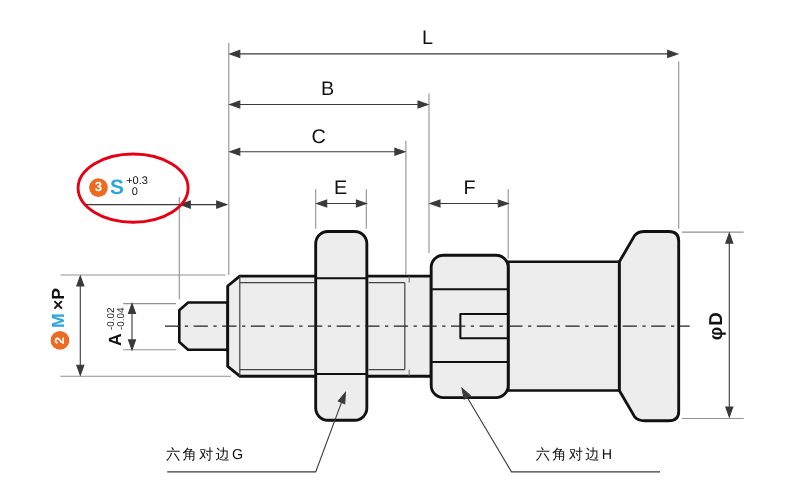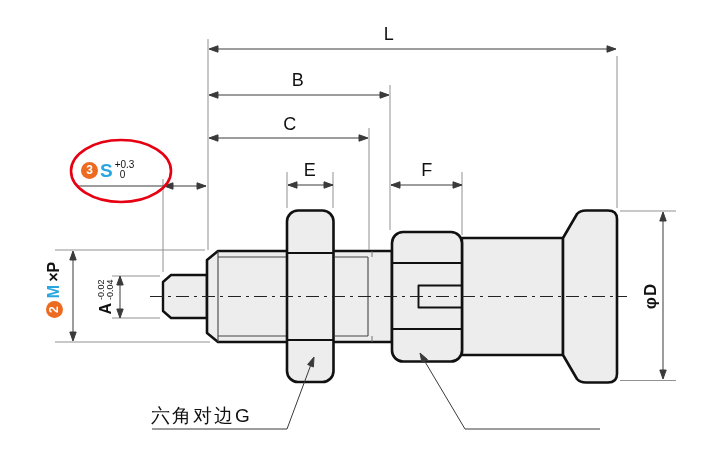--- a/index.html
+++ b/index.html
@@ -3,21 +3,21 @@
 <meta charset="utf-8">
 <style>
   html,body{margin:0;padding:0;background:#ffffff;}
   #stage{
     position:relative;width:725px;height:455px;background:#ffffff;overflow:hidden;
     font-family:"Liberation Sans","DejaVu Sans",sans-serif;color:#111;
   }
   #stage svg{position:absolute;left:0;top:0;}
   .txt{position:absolute;line-height:1;white-space:nowrap;}
   .dimletter{font-size:18px;font-weight:500;text-align:center;width:40px;letter-spacing:.5px;}
-  .cjk{font-size:19px;font-weight:500;letter-spacing:2px;}
+  .cjk{font-size:13px;font-weight:500;letter-spacing:2px;}
   .badge{
     display:inline-block;width:17px;height:17px;border-radius:50%;
     background:#ed6b21;color:#fff;font-size:12px;font-weight:bold;
     text-align:center;line-height:17px;flex:0 0 auto;
   }
   .callout{display:flex;align-items:center;gap:2px;}
   .sym-blue{color:#2aa6df;font-weight:bold;}
   .tolstack{display:flex;flex-direction:column;justify-content:center;font-size:10px;line-height:10px;font-weight:500;}
   .tolstack .lower{padding-left:5px;}
   .rot{transform:rotate(-90deg);transform-origin:center center;display:flex;align-items:center;justify-content:center;gap:3px;}
@@ -157,14 +157,15 @@
       <span>-0.02</span>
       <span>-0.04</span>
     </span>
   </div>
 
   <div class="txt callout rot" style="left:630px;top:287px;width:40px;height:18px;">
     <span class="phid">φD</span>
   </div>
 
   <div class="txt cjk" style="left:151px;top:406px;">六角对边G</div>
+  <div class="txt cjk" style="left:487px;top:406px;">六角对边H</div>
 
 </div>
 
 </body></html>

